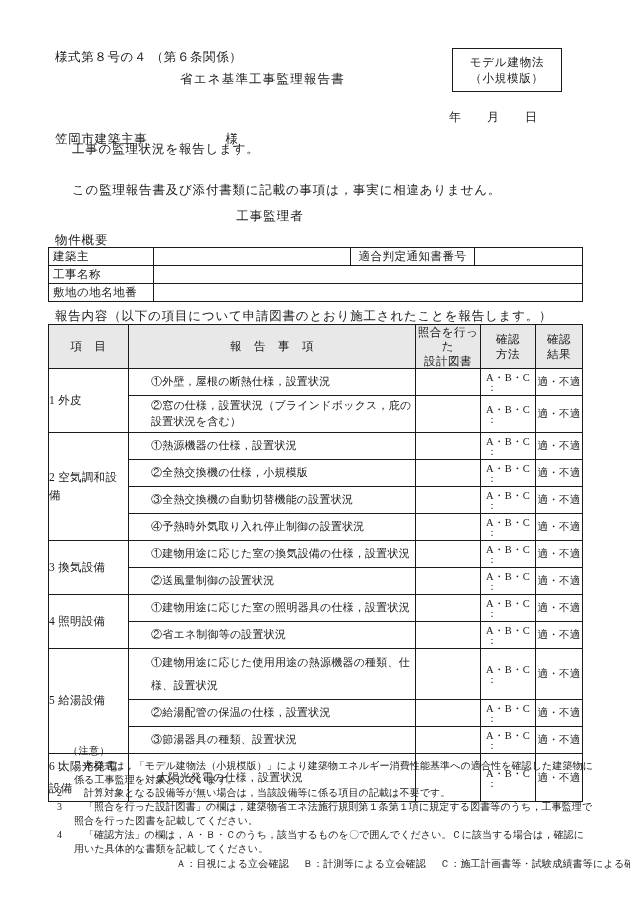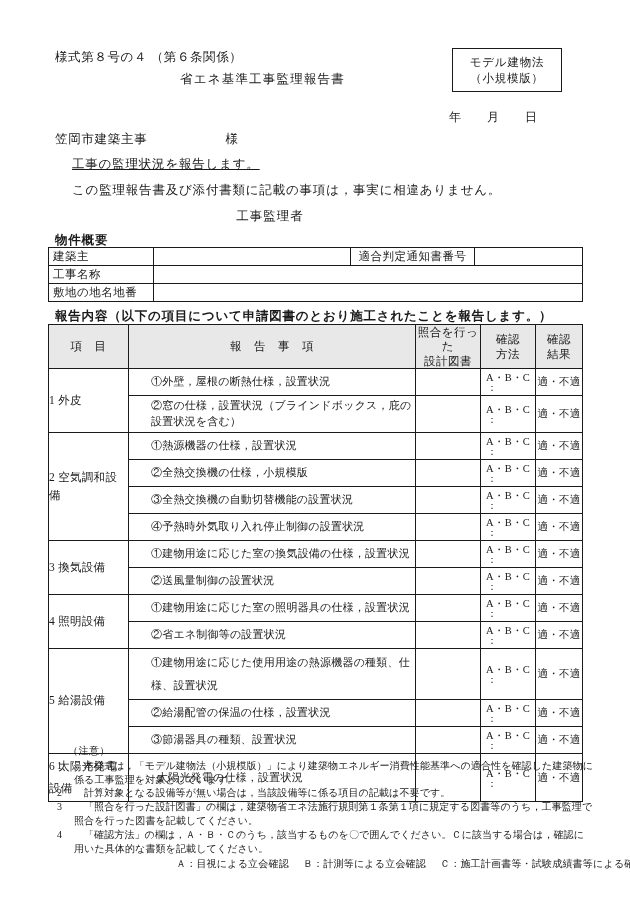--- a/index.html
+++ b/index.html
@@ -84,25 +84,24 @@
     letter-spacing: .7px;
     white-space: nowrap;
   }
   .addressee .sama {
     display: inline-block;
     margin-left: 78px;
   }
   .stmt1 {
     position: absolute;
     left: 72px;
-    top: 156px;
+    top: 141px;
     font-size: 12.5px;
     letter-spacing: .8px;
     white-space: nowrap;
-    text-decoration: underline;
   }
   .stmt2 {
     position: absolute;
     left: 72px;
     top: 182px;
     font-size: 12.5px;
     letter-spacing: .8px;
     white-space: nowrap;
   }
   .supervisor {
@@ -115,21 +114,20 @@
     letter-spacing: 1px;
     white-space: nowrap;
   }
 
   
   .sec-label {
     position: absolute;
     font-size: 12.5px;
     letter-spacing: .8px;
     white-space: nowrap;
-    font-weight: bold;
   }
   #prop-label { left: 55px; top: 232px; }
   #report-label { left: 55px; top: 308px; }
 
   table.grid {
     position: absolute;
     border-collapse: collapse;
     table-layout: fixed;
     font-size: 11.5px;
   }

